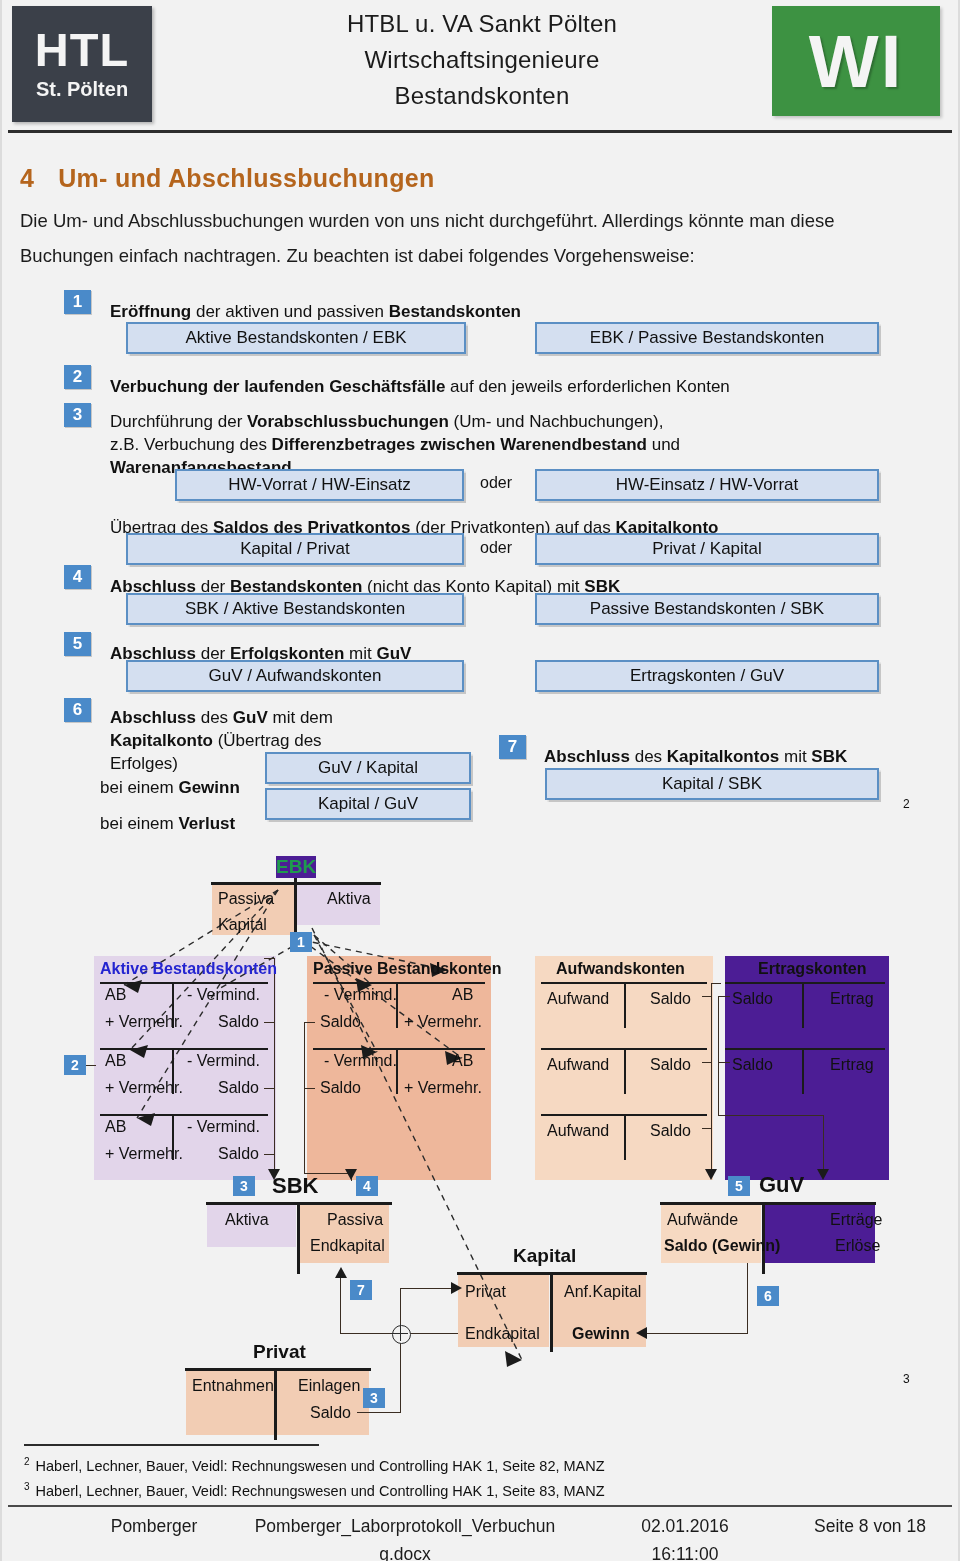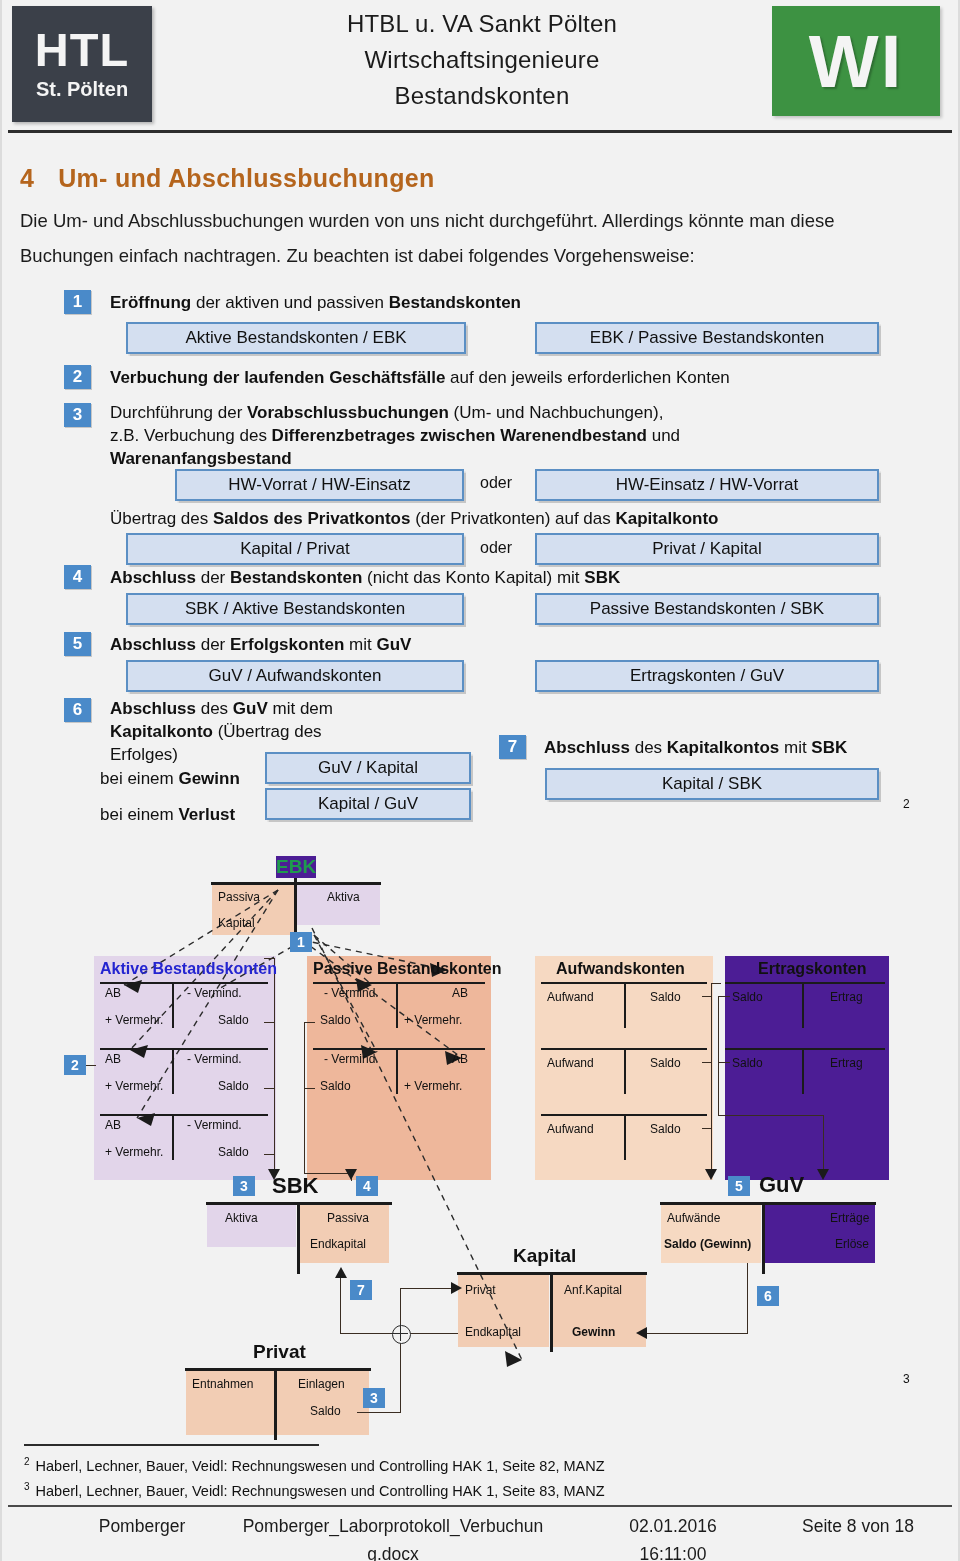--- a/index.html
+++ b/index.html
@@ -71,21 +71,21 @@
 
   
   .steps{position:absolute;left:0;top:283px;width:960px;height:545px;}
   .badge{
     position:absolute;width:27px;height:24px;
     background:#4a8ac9;color:#fff;font-weight:bold;font-size:17px;
     display:flex;align-items:center;justify-content:center;
     box-shadow:1px 1px 0 rgba(0,0,0,.18);
   }
   .steptext{
-    position:absolute;font-size:17px;line-height:23px;color:#111;
+    position:absolute;font-size:17px;line-height:23px;color:#111;margin-top:9px;
   }
   .steptext b{font-weight:bold;}
   .chip{
     position:absolute;height:28px;
     background:#d4dff0;border:2px solid #5b8fc4;
     display:flex;align-items:center;justify-content:center;
     font-size:17px;color:#111;
     box-shadow:1.5px 1.5px 1px rgba(0,0,0,.18);
   }
   .oder{
@@ -107,21 +107,21 @@
   .acct-title.blue{color:#2424d0;}
   .tbar{position:absolute;border-top:3px solid #1b1b1b;z-index:4;}
   .vbar{position:absolute;border-left:3px solid #1b1b1b;z-index:4;}
   .fill{position:absolute;z-index:1;}
   .peach{background:#f2cdb4;}
   .peach2{background:#f6d9c2;}
   .salmon{background:#eeb79b;}
   .lilac{background:#e2d5ea;}
   .green{background:#4c1d95;}
   .lbl{
-    position:absolute;font-size:12px;color:#111;z-index:5;white-space:nowrap;
+    position:absolute;font-size:16px;color:#111;z-index:5;white-space:nowrap;
   }
   .lbl.b{font-weight:bold;}
   .thin{position:absolute;border-top:2px solid #1b1b1b;z-index:4;}
   .thinv{position:absolute;border-left:2px solid #1b1b1b;z-index:4;}
   .hline{position:absolute;border-top:1.6px solid #3a2d22;z-index:3;}
   .vline{position:absolute;border-left:1.6px solid #3a2d22;z-index:3;}
   .arrow-d{
     position:absolute;width:0;height:0;border-left:6px solid transparent;
     border-right:6px solid transparent;border-top:11px solid #1b1b1b;z-index:5;
   }
@@ -144,21 +144,21 @@
   .circ::before{content:"";position:absolute;left:-1.6px;top:6.7px;width:17px;border-top:1.6px solid #2b2b2b;}
   .circ::after{content:"";position:absolute;top:-1.6px;left:6.7px;height:17px;border-left:1.6px solid #2b2b2b;}
   .dash{position:absolute;z-index:3;overflow:visible;}
 
   
   .fn-rule{position:absolute;left:22px;top:1444px;width:295px;border-top:2px solid #2b2b2b;}
   .fnote{position:absolute;left:22px;font-size:14.5px;color:#111;}
   .fnote sup{font-size:10px;vertical-align:super;margin-right:6px;}
   .foot-rule{position:absolute;left:6px;right:6px;top:1505px;border-top:2px solid #4a4a4a;}
   .footer{
-    position:absolute;left:6px;right:6px;top:1510px;height:48px;
+    position:absolute;left:18px;right:6px;top:1510px;height:48px;
     font-size:17.5px;color:#1b1b1b;
   }
   .footer span{position:absolute;text-align:center;}
 </style>
 </head>
 <body>
 
 <div class="page">
 
   <div class="header">

